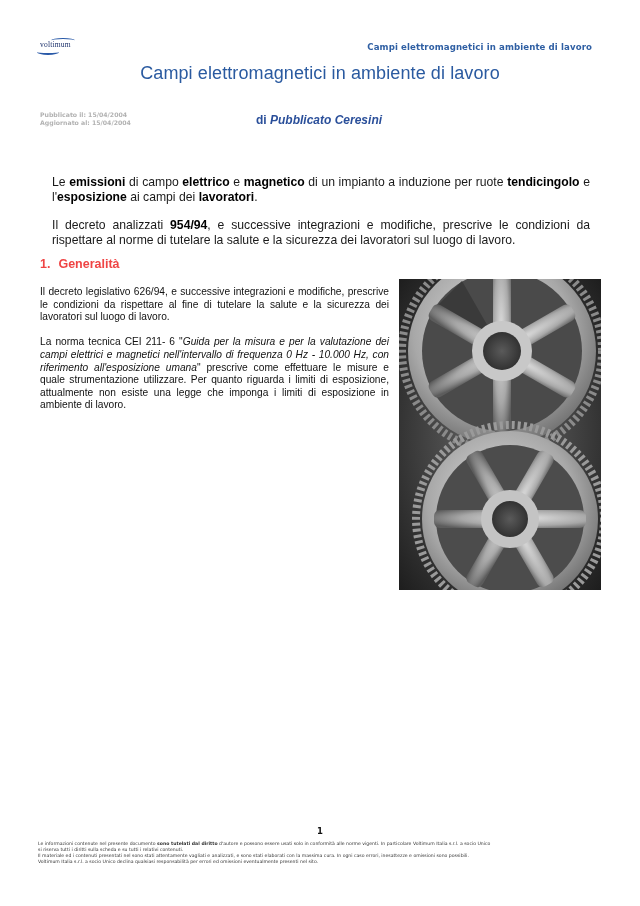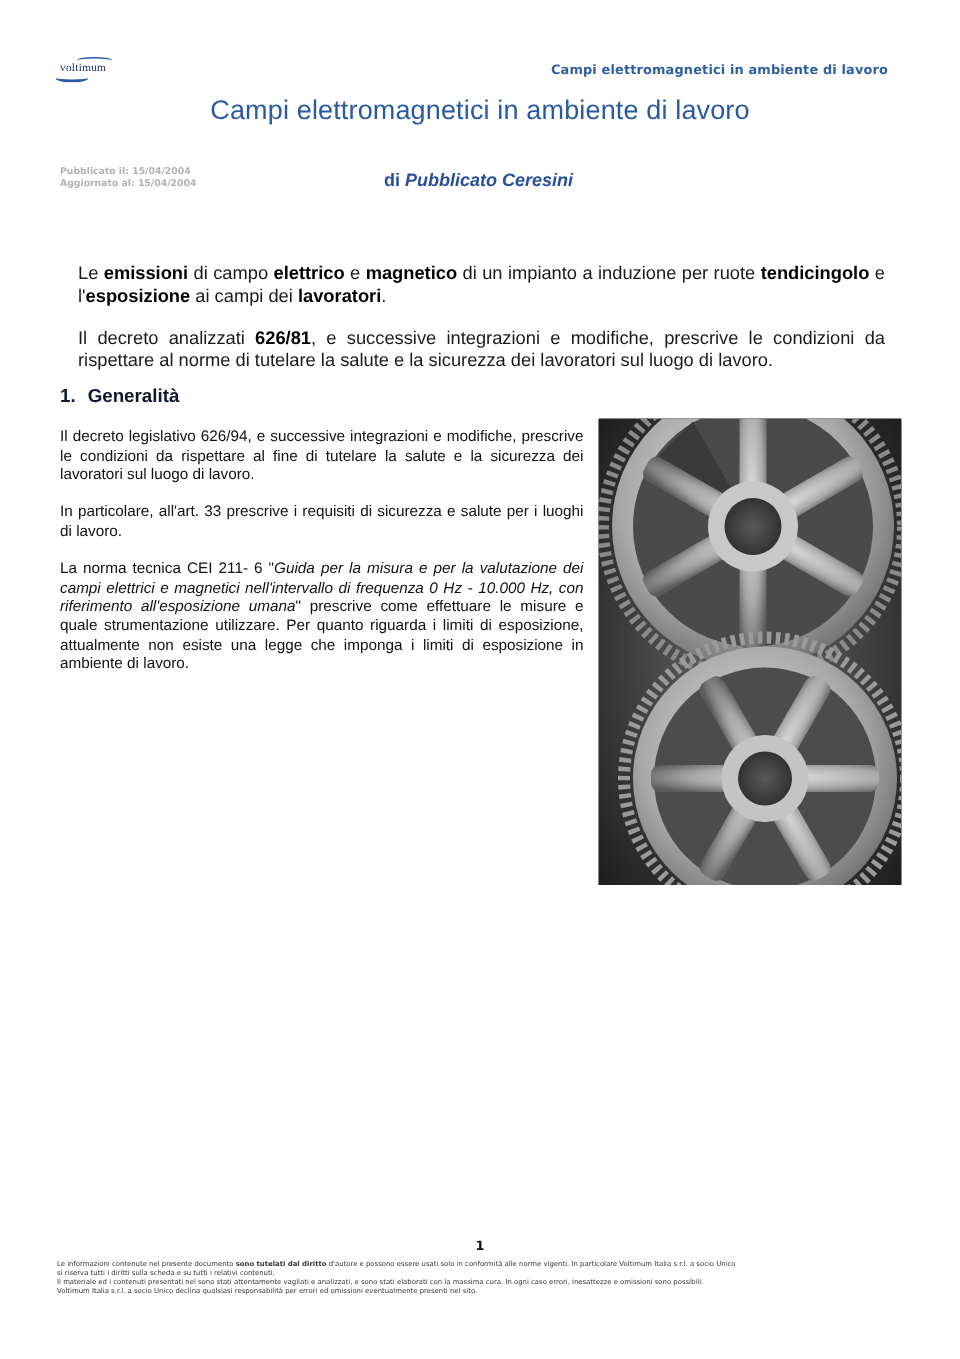--- a/index.html
+++ b/index.html
@@ -106,21 +106,21 @@
     .intro b {
       font-weight: bold;
       color: #000;
     }
     .section-heading {
       position: absolute;
       left: 40px;
       top: 257px;
       font-size: 12.5px;
       font-weight: bold;
-      color: #0f172a;
+      color: #ef4444;
     }
     .section-heading .num {
       margin-right: 8px;
     }
     .section-body {
       position: absolute;
       left: 40px;
       top: 286px;
       width: 349px;
       font-size: 10.2px;
@@ -186,30 +186,29 @@
   <div>Aggiornato al: 15/04/2004</div>
 </div>
 
 <div class="byline">
   <span>di</span>
   <span class="author">Pubblicato Ceresini</span>
 </div>
 
 <div class="intro">
   <p><span>Le </span><b>emissioni</b><span> di campo </span><b>elettrico</b><span> e </span><b>magnetico</b><span> di un impianto a induzione per ruote </span><b>tendicingolo</b><span> e l'</span><b>esposizione</b><span> ai campi dei </span><b>lavoratori</b><span>.</span></p>
-  <p><span>Il decreto analizzati </span><b>626/81</b><span>, e successive integrazioni e modifiche, prescrive le condizioni da rispettare al norme di tutelare la salute e la sicurezza dei lavoratori sul luogo di lavoro.</span></p>
+  <p><span>Il decreto analizzati </span><b>954/94</b><span>, e successive integrazioni e modifiche, prescrive le condizioni da rispettare al norme di tutelare la salute e la sicurezza dei lavoratori sul luogo di lavoro.</span></p>
 </div>
 
 <h2 class="section-heading" style="margin:0;">
   <span class="num">1.</span><span>Generalità</span>
 </h2>
 
 <div class="section-body">
   <p>Il decreto legislativo 626/94, e successive integrazioni e modifiche, prescrive le condizioni da rispettare al fine di tutelare la salute e la sicurezza dei lavoratori sul luogo di lavoro.</p>
-  <p>In particolare, all'art. 33 prescrive i requisiti di sicurezza e salute per i luoghi di lavoro.</p>
   <p><span>La norma tecnica CEI 211- 6 "</span><i>Guida per la misura e per la valutazione dei campi elettrici e magnetici nell'intervallo di frequenza 0 Hz - 10.000 Hz, con riferimento all'esposizione umana</i><span>" prescrive come effettuare le misure e quale strumentazione utilizzare. Per quanto riguarda i limiti di esposizione, attualmente non esiste una legge che imponga i limiti di esposizione in ambiente di lavoro.</span></p>
 </div>
 
 <div class="photo">
   <svg width="202" height="311" viewBox="0 0 202 311" xmlns="http://www.w3.org/2000/svg">
     <defs>
       <radialGradient id="bg" cx="0.5" cy="0.5" r="0.7">
         <stop offset="0" stop-color="#6a6a6a"></stop>
         <stop offset="1" stop-color="#1e1e1e"></stop>
       </radialGradient>

